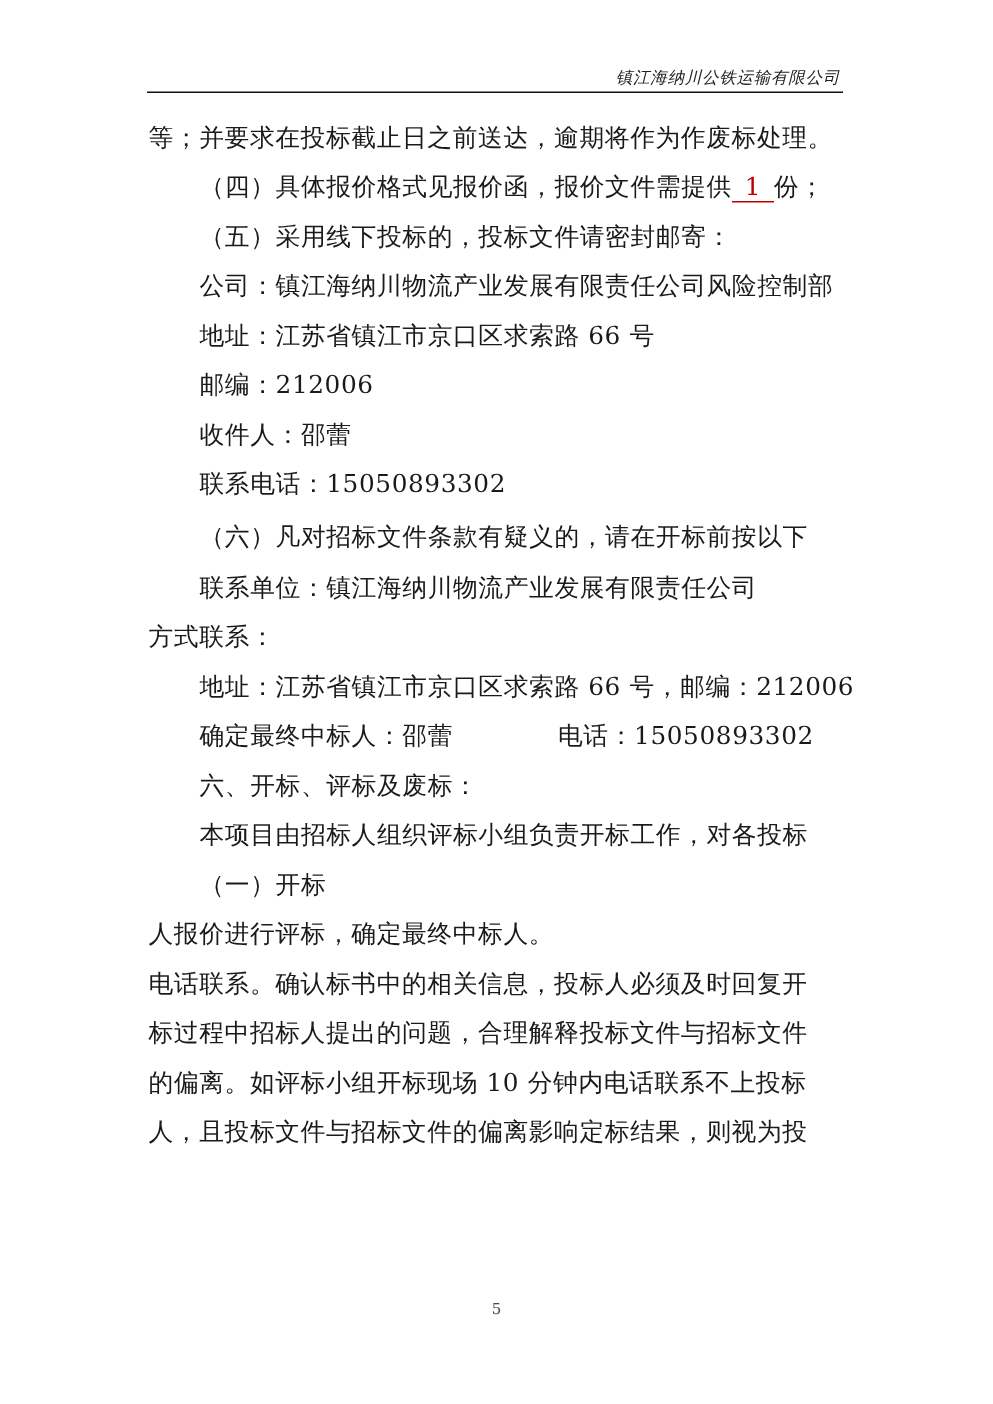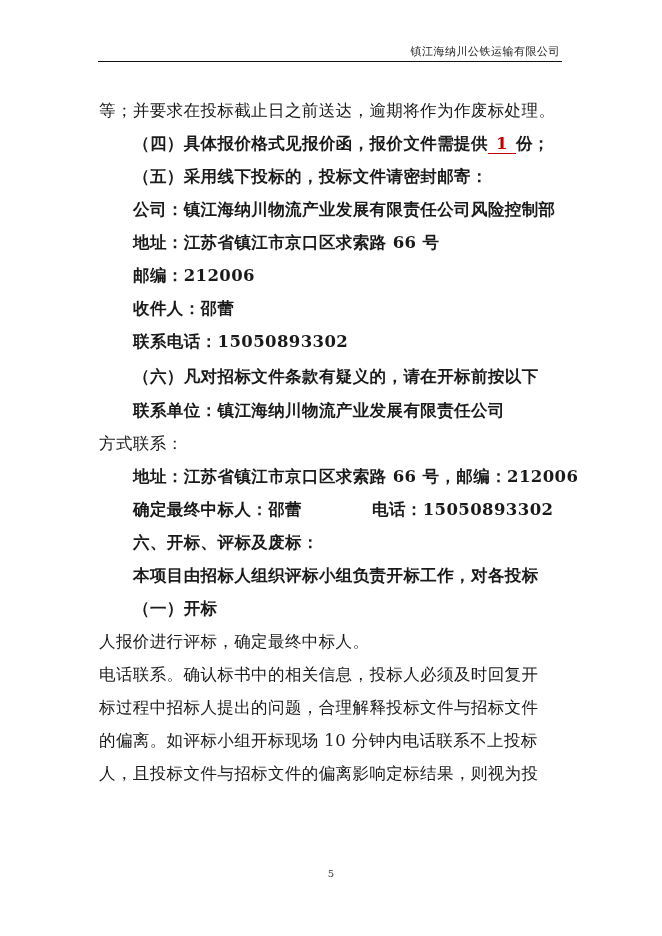--- a/index.html
+++ b/index.html
@@ -4,33 +4,34 @@
 <style>
   html, body { margin: 0; padding: 0; background: #ffffff; }
   body {
     width: 662px; height: 936px; position: relative; overflow: hidden;
     font-family: "DejaVu Serif", "Liberation Serif", serif;
     color: #1a1a1a;
   }
   .page-header {
     position: absolute; left: 98px; top: 44px; width: 464px; height: 17px;
     border-bottom: 1.5px solid #111;
+    font-style: italic;
   }
   .page-header .company {
     position: absolute; right: 2px; top: 0px;
     font-size: 11px; letter-spacing: 0.5px; color: #222;
   }
   .body-text {
-    position: absolute; left: 99px; top: 99px; width: 470px;
+    position: absolute; left: 99px; top: 80px; width: 470px;
   }
   .line {
     height: 33px; line-height: 24px; font-size: 16.5px; white-space: nowrap;
     letter-spacing: 0.4px;
   }
-  .indent { padding-left: 34px; font-weight: bold; }
+  .indent { padding-left: 34px; }
   .underline-red {
     display: inline-block; min-width: 28px; text-align: center;
     color: #c00000; border-bottom: 1px solid #c00000; line-height: 18px;
   }
   .gap { display: inline-block; width: 70px; }
   .page-number {
     position: absolute; left: 0; width: 662px; top: 868px; text-align: center;
     font-size: 10px; color: #444;
   }
 </style>

